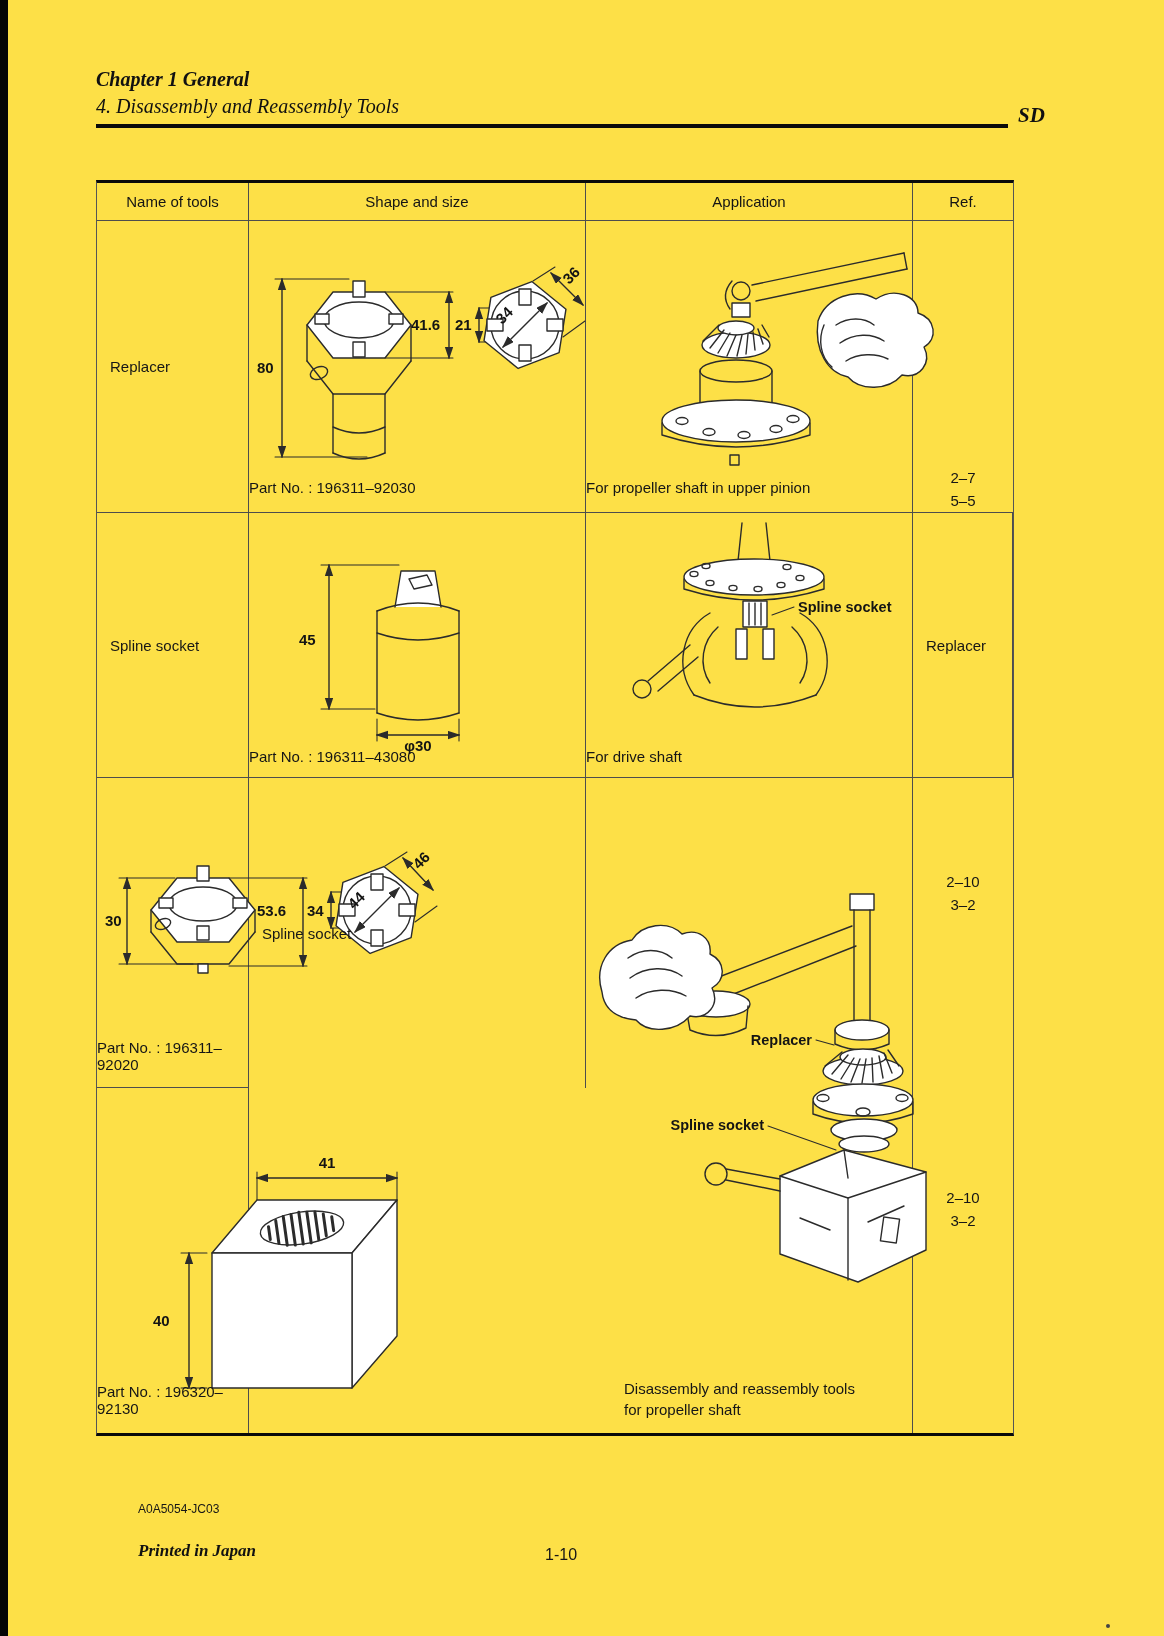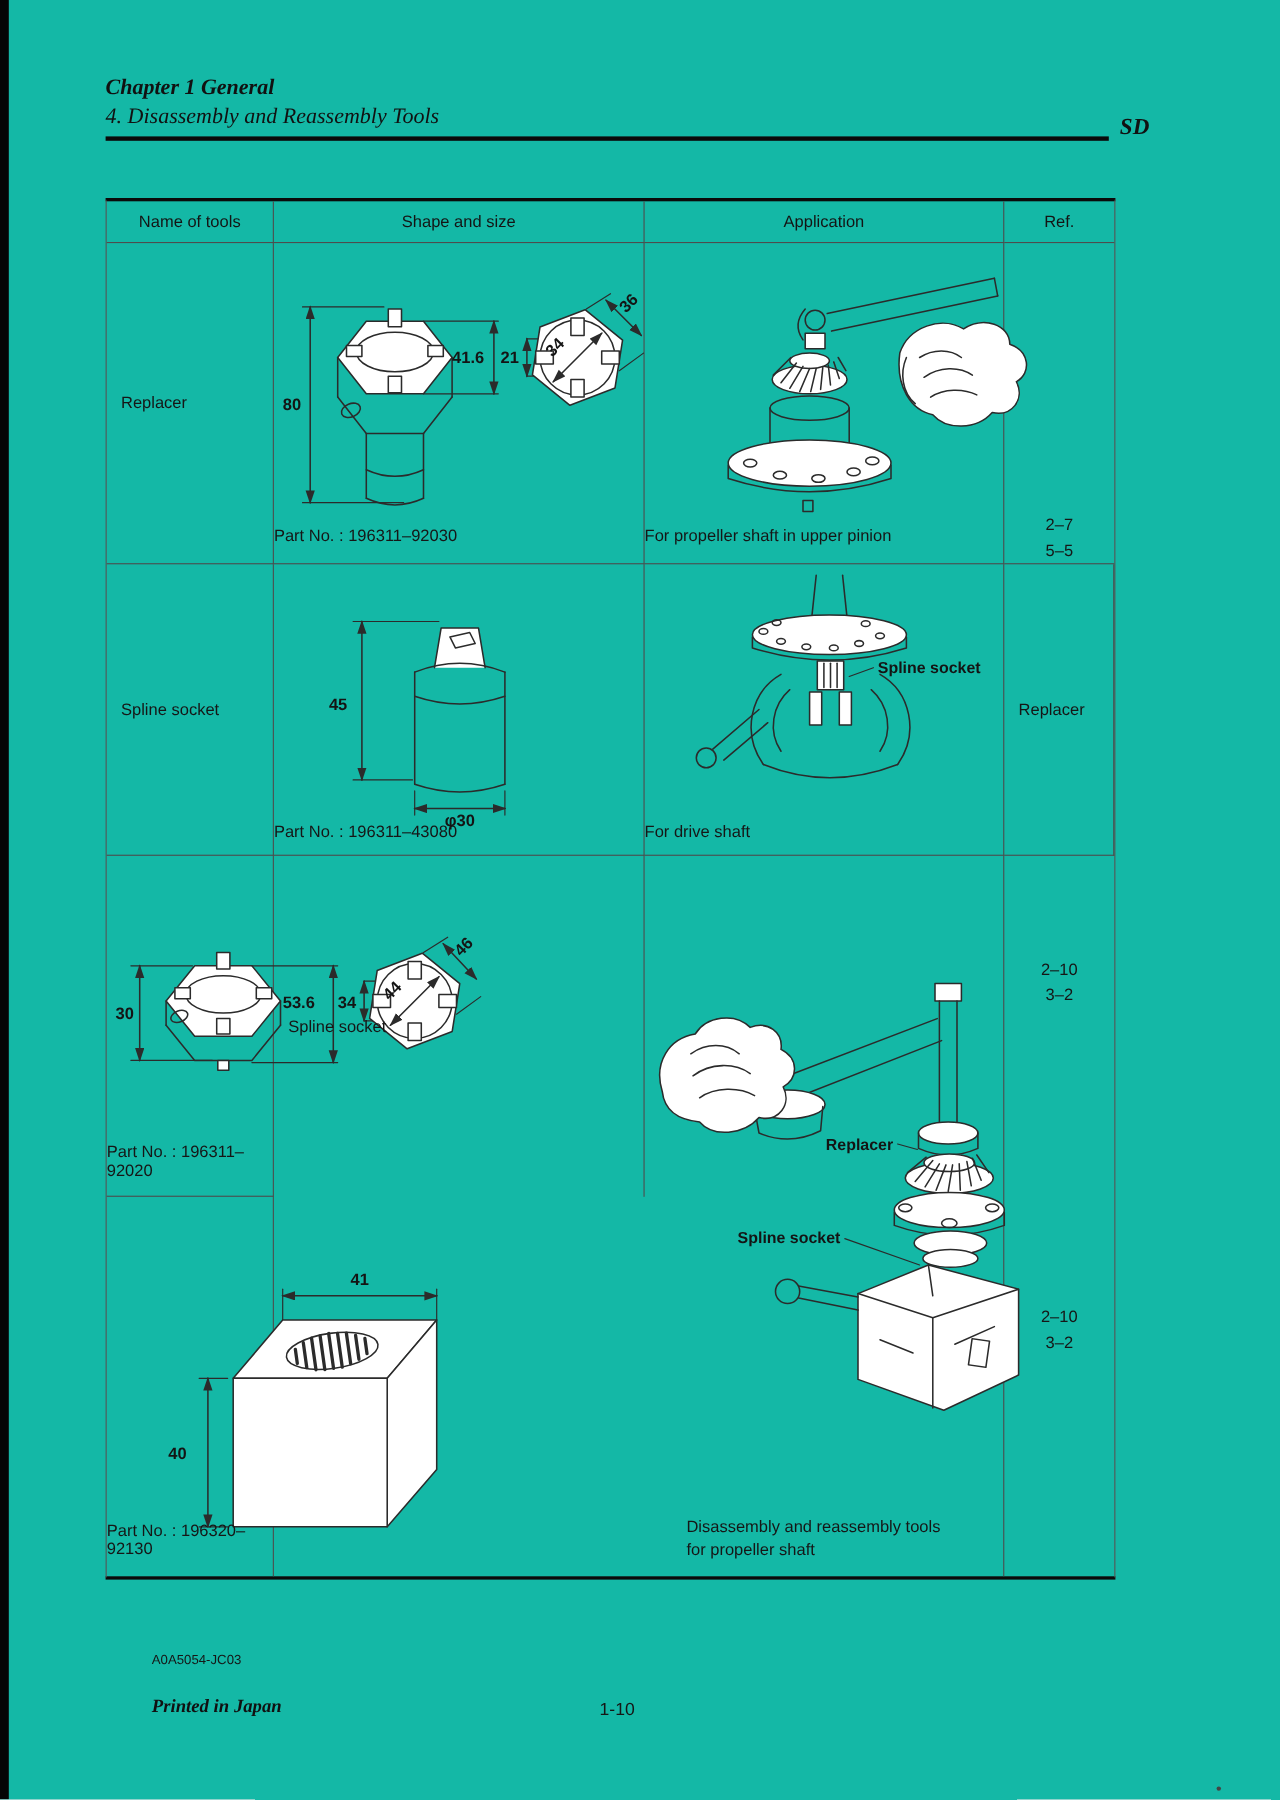--- a/index.html
+++ b/index.html
@@ -1,16 +1,16 @@
 <!DOCTYPE html>
 <html><head>
 <meta charset="utf-8">
 <style>
   html,body{margin:0;padding:0;background:#e8e8e8;}
-  .page{position:relative;width:1164px;height:1636px;background:#14b8a6;
+  .page{position:relative;width:1164px;height:1636px;background:#fde047;
         font-family:"Liberation Sans",sans-serif;color:#161616;overflow:hidden;margin:0 auto;}
   .edge-strip{position:absolute;left:0;top:0;width:8px;height:1636px;background:#050505;}
 
   
   .chapter-line{position:absolute;left:96px;top:68px;font-family:"Liberation Serif",serif;
       font-style:italic;font-weight:bold;font-size:20px;color:#111;}
   .section-line{position:absolute;left:96px;top:95px;font-family:"Liberation Serif",serif;
       font-style:italic;font-weight:normal;font-size:20px;color:#111;}
   .head-rule{position:absolute;left:96px;top:124px;width:912px;height:4px;background:#0a0a0a;}
   .corner-tag{position:absolute;left:1018px;top:103px;font-family:"Liberation Serif",serif;

